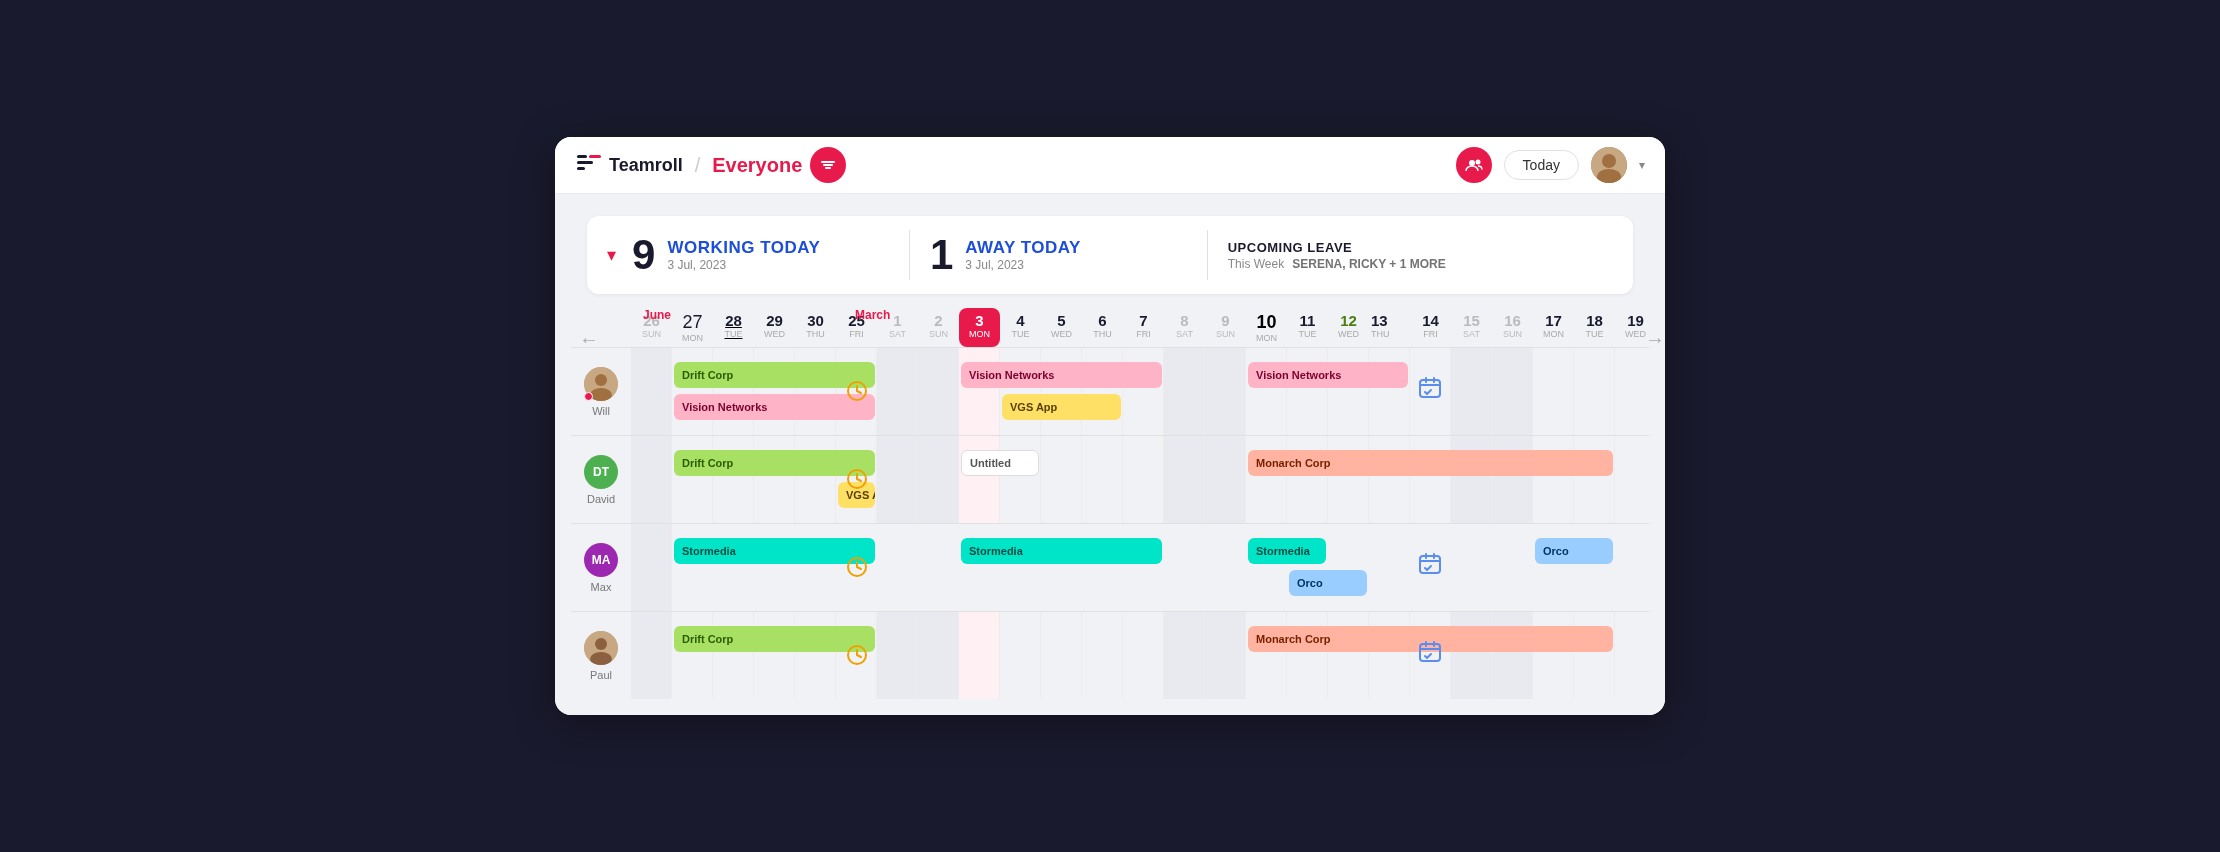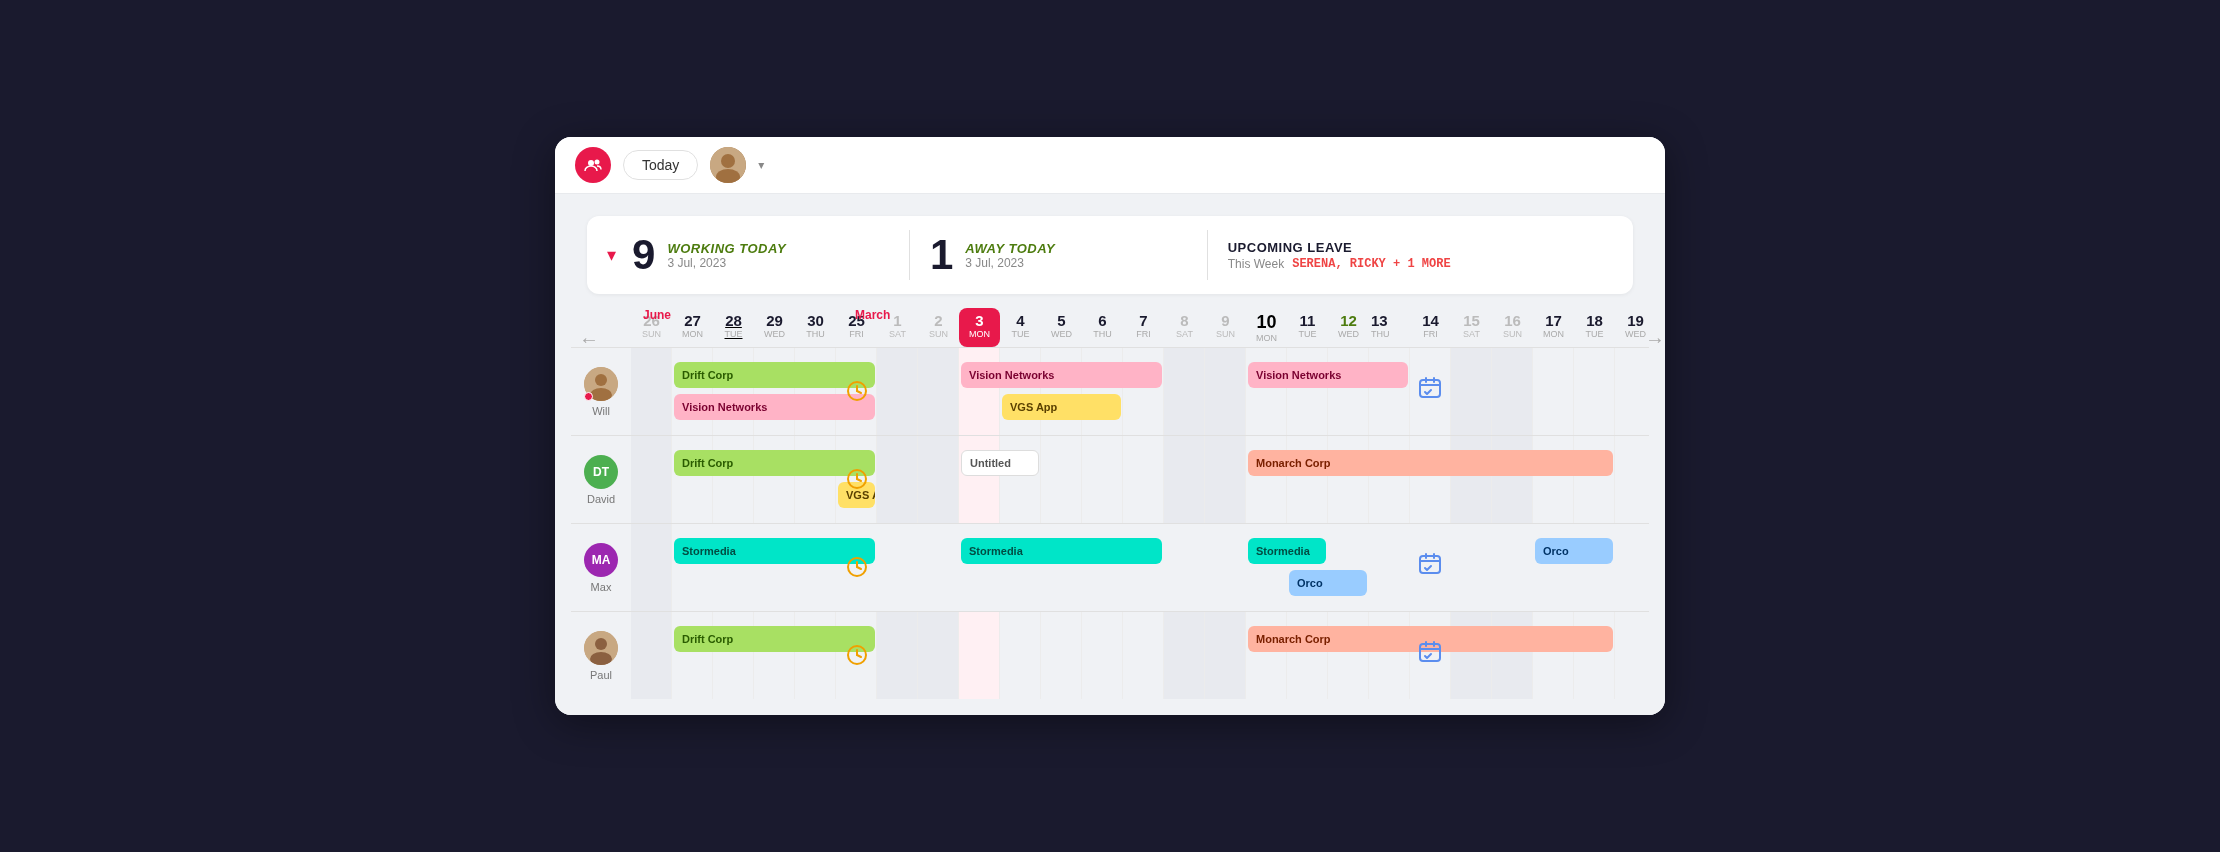--- a/index.html
+++ b/index.html
@@ -155,26 +155,25 @@
       font-size: 42px;
       font-weight: 900;
       color: #1a1a2e;
       line-height: 1;
     }
     .summary-info {
       display: flex;
       flex-direction: column;
     }
     .summary-title {
-      font-size: 13px;
+      font-size: 17px;
       font-weight: 700;
-      color: #4d7c0f;
+      color: #1d4ed8;
       text-transform: uppercase;
       letter-spacing: 0.5px;
-      font-style: italic;
     }
     .summary-date {
       font-size: 12px;
       color: #888;
     }
     .summary-divider {
       width: 1px;
       height: 50px;
       background: #e0e0e0;
       margin: 0 20px;
@@ -200,36 +199,56 @@
     .upcoming-detail {
       display: flex;
       gap: 8px;
       align-items: center;
       font-size: 12px;
     }
     .upcoming-week {
       color: #888;
     }
     .upcoming-names {
-      color: #ef4444;
+      color: #737373;
       font-weight: 600;
-      font-family: Liberation Mono, monospace;
     }
     
     .calendar-wrapper {
       background: #f0f2f5;
       padding: 0 16px 16px;
     }
   </style>
 </head>
 <body>
 
 <div class="app-container">
 
   <div class="header">
+    <div class="header-left">
+      <div class="logo">
+
+        <svg class="logo-icon" viewBox="0 0 28 28" fill="none">
+          <rect x="2" y="4" width="10" height="3" rx="1.5" fill="#1a1a2e"></rect>
+          <rect x="2" y="10" width="16" height="3" rx="1.5" fill="#1a1a2e"></rect>
+          <rect x="2" y="16" width="8" height="3" rx="1.5" fill="#1a1a2e"></rect>
+          <rect x="14" y="4" width="12" height="3" rx="1.5" fill="#e8194b"></rect>
+        </svg>
+        <span>Teamroll</span>
+      </div>
+      <span class="logo-separator">/</span>
+      <span class="everyone-label">Everyone</span>
+      <button class="filter-btn">
+        <svg width="18" height="18" viewBox="0 0 18 18" fill="none">
+          <line x1="3" y1="6" x2="15" y2="6" stroke="white" stroke-width="2" stroke-linecap="round"></line>
+          <line x1="5" y1="9" x2="13" y2="9" stroke="white" stroke-width="2" stroke-linecap="round"></line>
+          <line x1="7" y1="12" x2="11" y2="12" stroke="white" stroke-width="2" stroke-linecap="round"></line>
+        </svg>
+      </button>
+    </div>
     <div class="header-right">
       <button class="team-btn">
         <svg width="18" height="18" viewBox="0 0 18 18" fill="none">
           <circle cx="7" cy="7" r="3" fill="white"></circle>
           <circle cx="13" cy="6" r="2.5" fill="white"></circle>
           <path d="M1 15c0-2.8 2.7-5 6-5s6 2.2 6 5" stroke="white" stroke-width="1.5" fill="none"></path>
           <path d="M13 10c2.5 0 4 1.5 4 3.5" stroke="white" stroke-width="1.5" fill="none"></path>
         </svg>
       </button>
       <button class="today-btn">Today</button>
@@ -288,21 +307,21 @@
 
       <button style="position:absolute; left:-52px; top:18px; background:none; border:none; font-size:20px; color:#aaa; cursor:pointer; z-index:5;">←</button>
       <button style="position:absolute; right:-16px; top:18px; background:none; border:none; font-size:20px; color:#aaa; cursor:pointer; z-index:5;">→</button>
 
       <div id="date-header" style="display:flex; margin-top:14px;">
       <div style="width: 41px; flex-shrink: 0; text-align: center; padding: 4px 2px; border-radius: 8px; cursor: pointer;">
             <span style="display: block; font-size: 15px; font-weight: 700; color: rgb(187, 187, 187);">26</span>
             <span style="display: block; font-size: 9px; text-transform: uppercase; color: rgb(187, 187, 187);">SUN</span>
           </div>
           <div style="width: 41px; flex-shrink: 0; text-align: center; padding: 4px 2px; border-radius: 8px; cursor: pointer;">
-            <span style="display: block; font-size: 15px; font-weight: 700; color: rgb(26, 26, 46);">27</span>
+            <span style="display: block; font-size: 18px; font-weight: 400; color: rgb(26, 26, 46);">27</span>
             <span style="display: block; font-size: 9px; text-transform: uppercase; color: rgb(170, 170, 170);">MON</span>
           </div>
           <div style="width: 41px; flex-shrink: 0; text-align: center; padding: 4px 2px; border-radius: 8px; cursor: pointer; text-decoration: underline;">
             <span style="display: block; font-size: 15px; font-weight: 700; color: rgb(26, 26, 46);">28</span>
             <span style="display: block; font-size: 9px; text-transform: uppercase; color: rgb(170, 170, 170);">TUE</span>
           </div>
           <div style="width: 41px; flex-shrink: 0; text-align: center; padding: 4px 2px; border-radius: 8px; cursor: pointer;">
             <span style="display: block; font-size: 15px; font-weight: 700; color: rgb(26, 26, 46);">29</span>
             <span style="display: block; font-size: 9px; text-transform: uppercase; color: rgb(170, 170, 170);">WED</span>
           </div>

